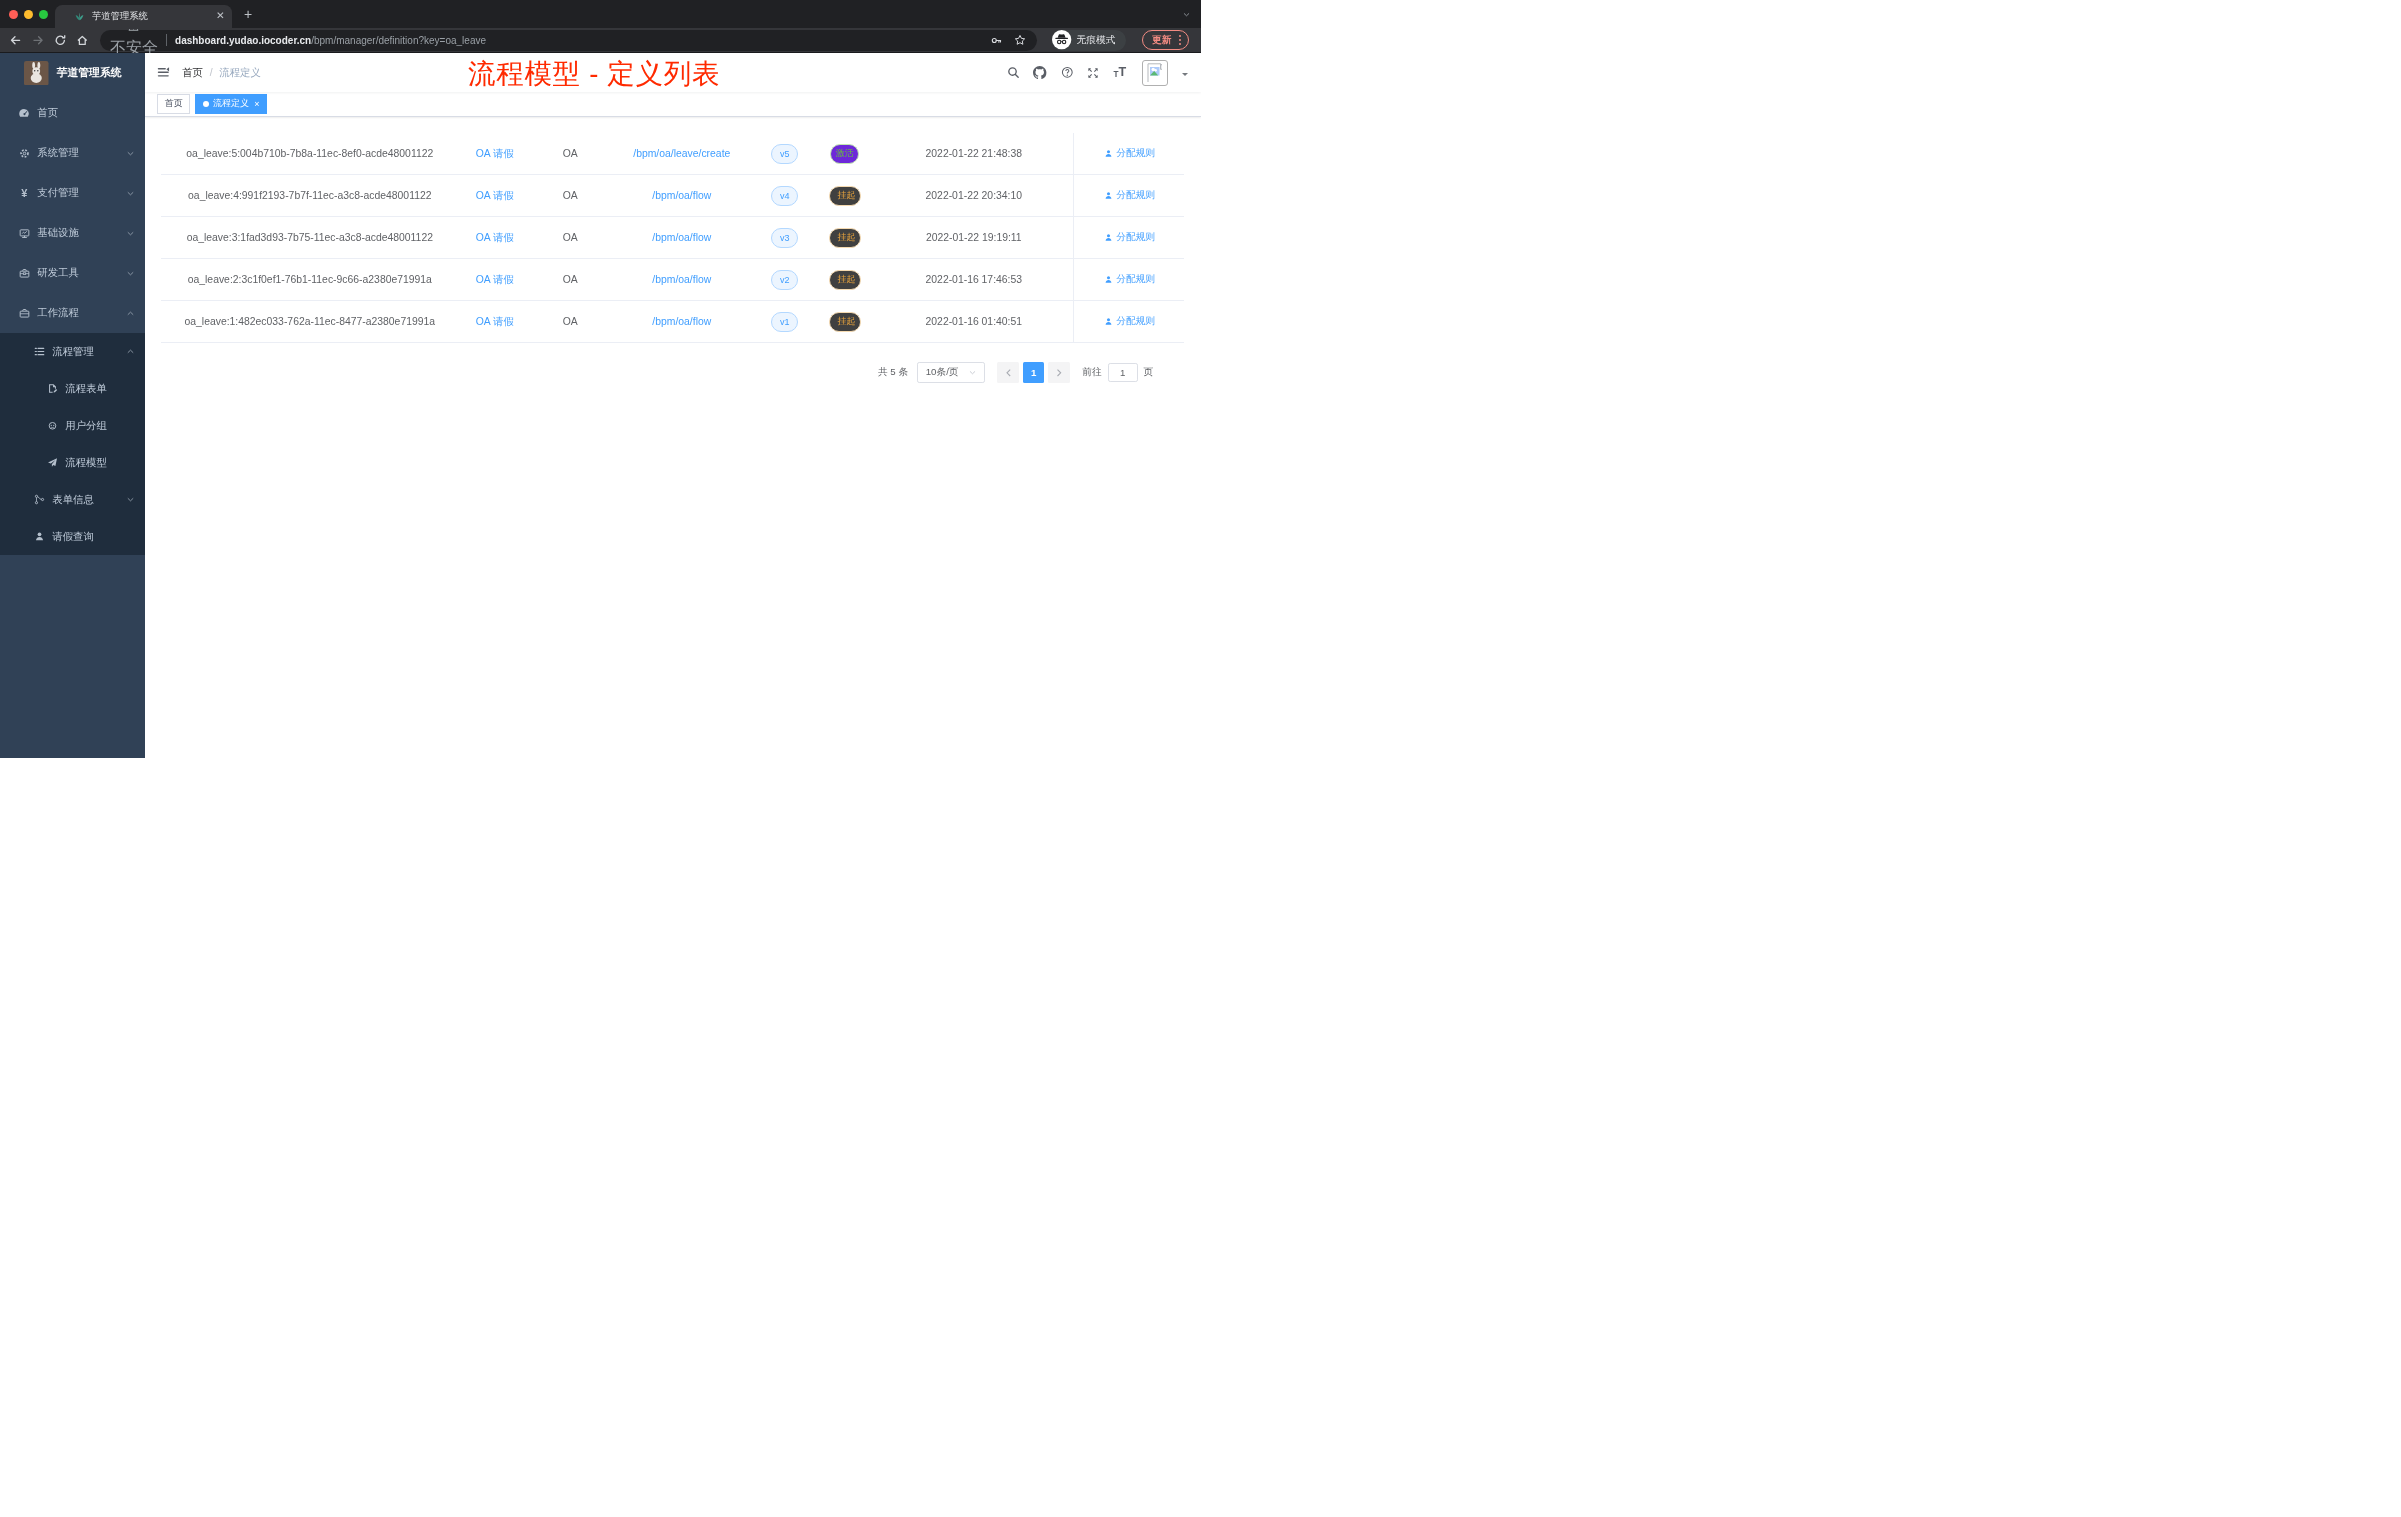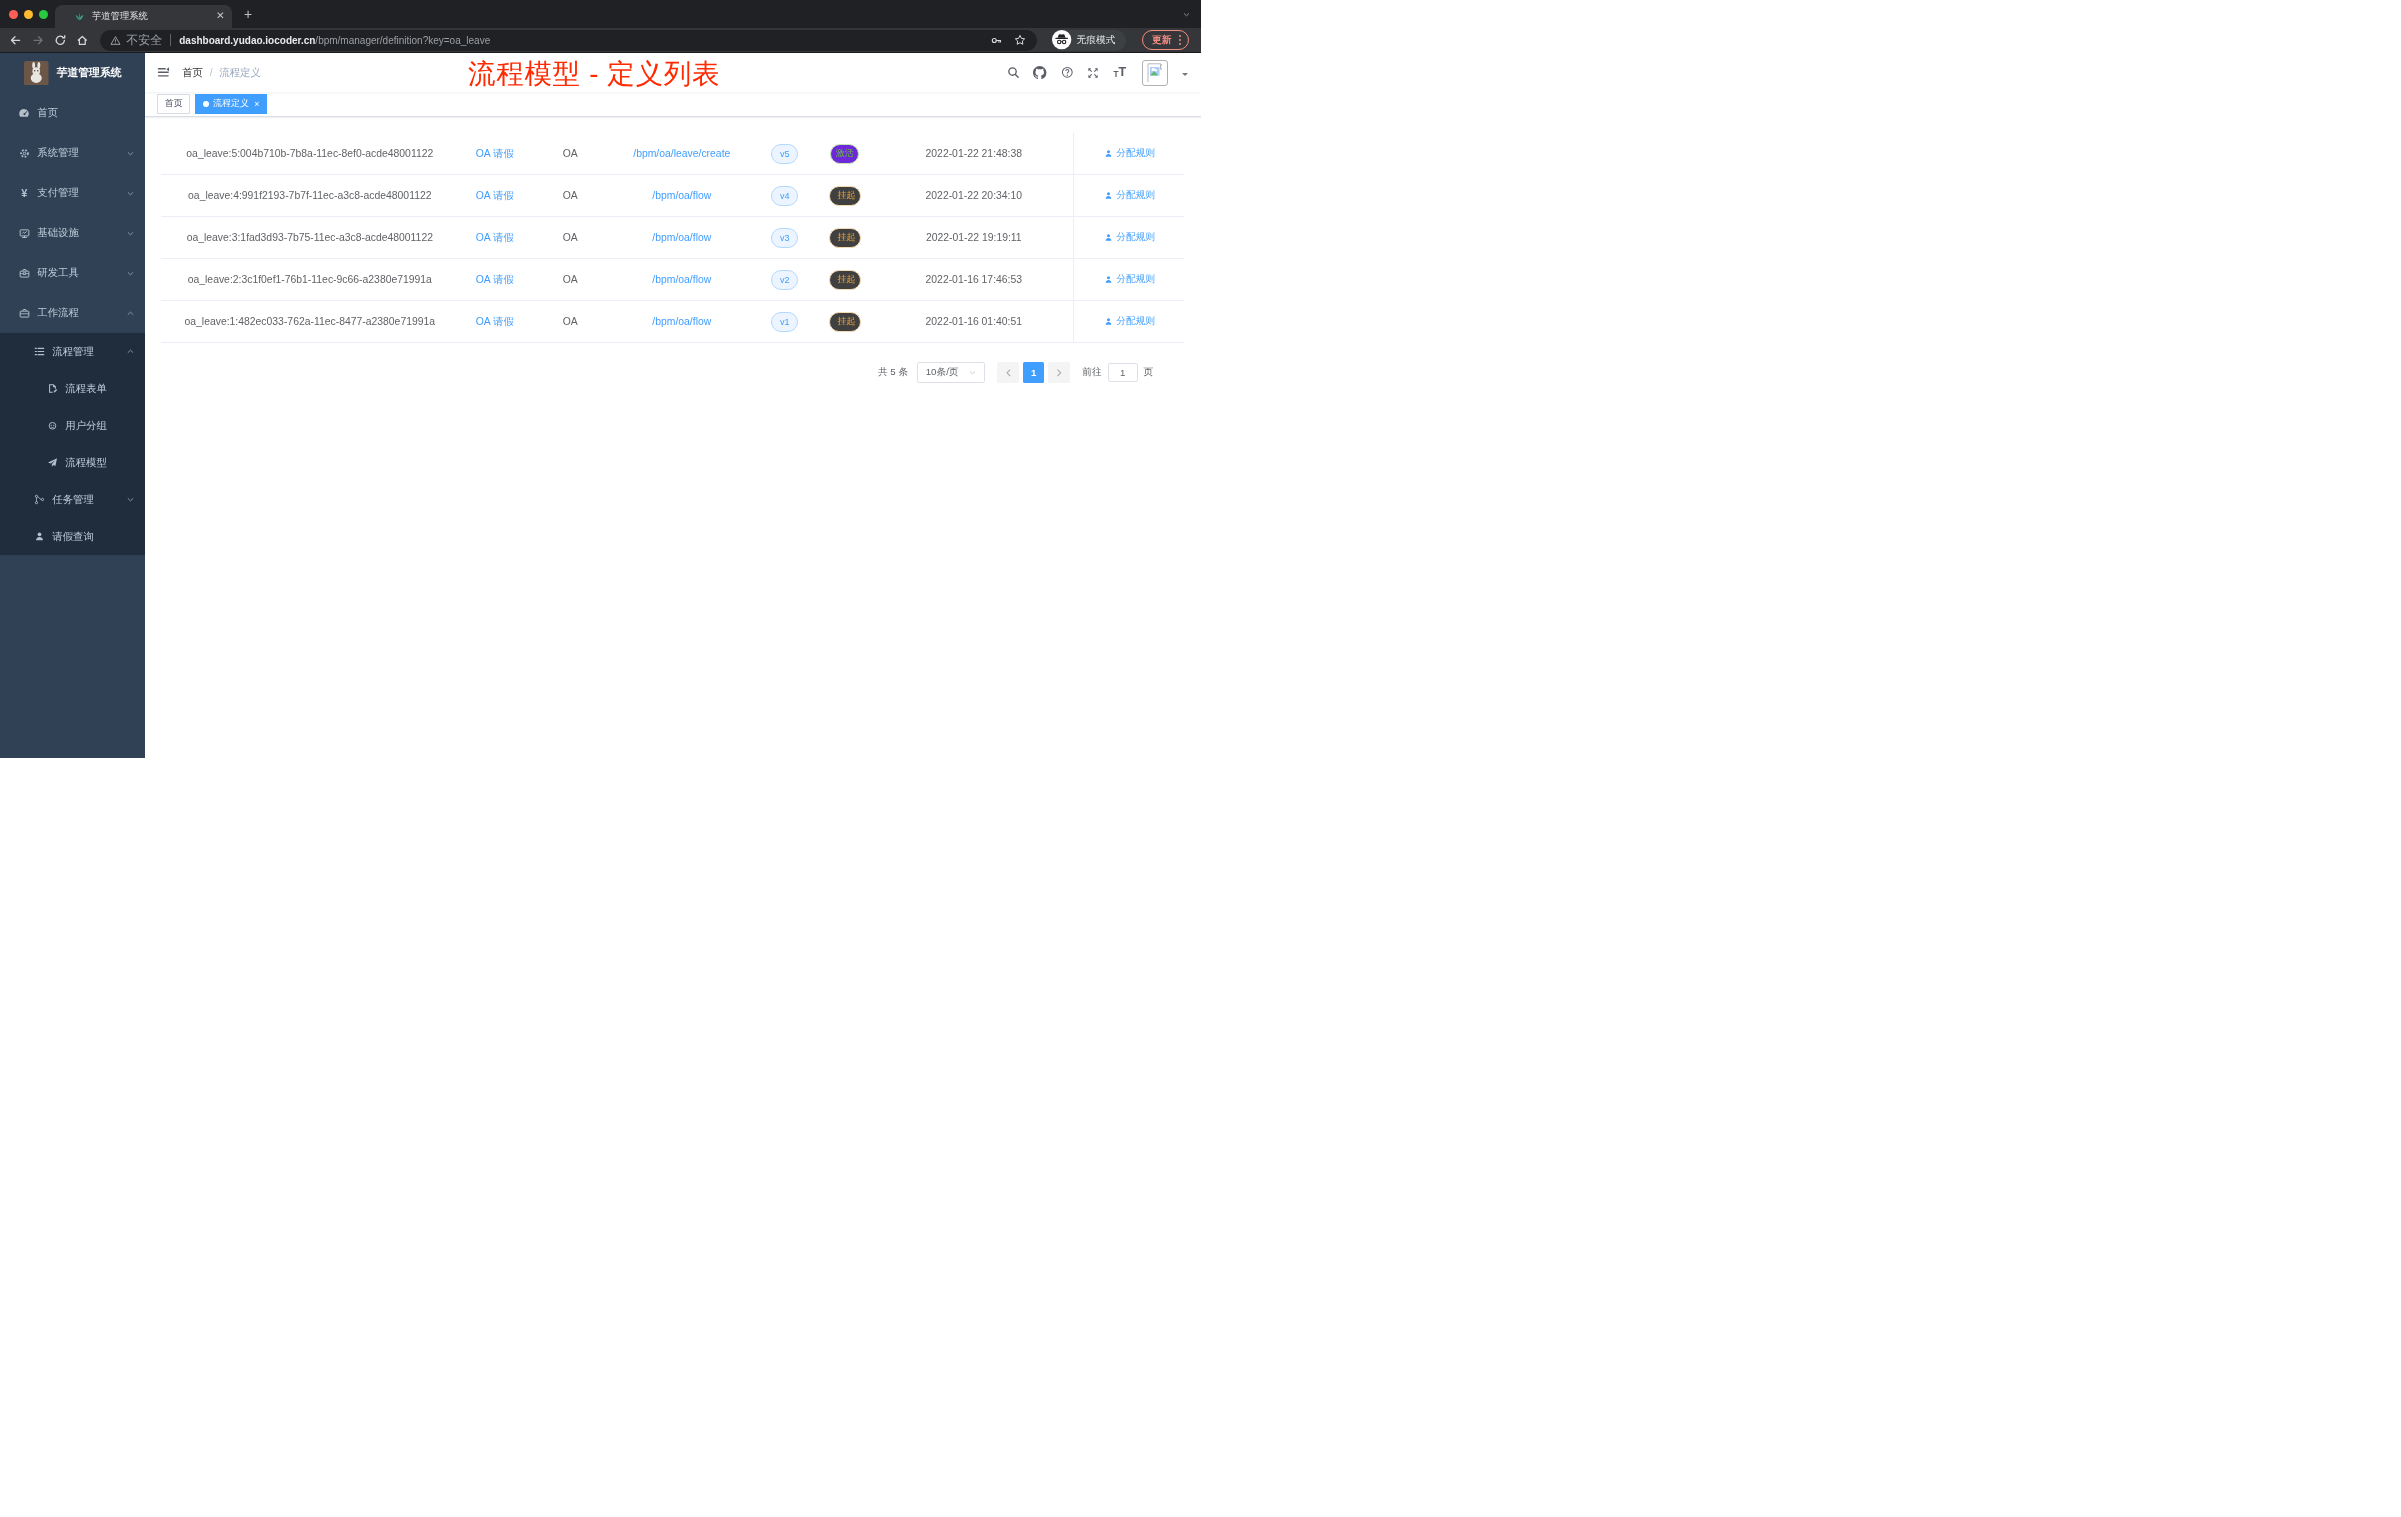--- a/index.html
+++ b/index.html
@@ -19,21 +19,21 @@
   .tab-close { color:#bdc1c6; font-size:10.4px; line-height:1; }
   .newtab { position:absolute; left:244px; top:6px; color:#bdc1c6; font-size:14px; font-weight:300; }
   .tabsearch { position:absolute; right:10.4px; top:9.7px; color:#9aa0a6; }
 
   .urlbar { height:25px; background:#35363a; display:flex; align-items:center; padding:0 7.4px;
     gap:6px; border-bottom:0.7px solid #1a1b1e; }
   .nav-ic { width:16.3px; height:16.3px; display:flex; align-items:center; justify-content:center; color:#d2d5d9; }
   .nav-ic.disabled { color:#6e7175; }
   .omnibox { height:21px; background:#202124; border-radius:10.4px; width:937px; display:flex;
     align-items:center; padding:0 10.4px; margin-left:3px; }
-  .omni-sec { color:#9aa0a6; font-size:12px; display:flex; gap:5.2px; align-items:center; }
+  .omni-sec { color:#9aa0a6; font-size:16px; display:flex; gap:5.2px; align-items:center;flex-direction:column; }
   .omni-div { width:0.7px; height:12px; background:#5f6368; margin:0 8.2px; }
   .omni-url { font-size:10px; white-space:nowrap; font-weight:bold; }
   .omni-url .host { color:#e8eaed; }
   .omni-url .path { color:#9aa0a6; font-weight:normal; }
   .omni-right { margin-left:auto; display:flex; gap:12px; color:#dadce0; align-items:center; }
   .incog { height:21px; border-radius:10.4px; background:#3c4043; color:#e8eaed; font-size:9.7px;
     display:flex; align-items:center; gap:5px; padding:0 10.4px 0 0.7px; margin-left:9px; white-space:nowrap; }
   .update-pill { height:20px; border:1.5px solid var(--update-accent); border-radius:11px;
     color:var(--update-accent); font-size:9.7px; font-weight:bold; display:flex; align-items:center;
     gap:7.4px; padding:0 6.7px 0 9px; margin-left:10.4px; white-space:nowrap; }
@@ -360,21 +360,21 @@
           </div>
           <div class="menu-item lvl1">
             <span class="mi-icon">
               <svg width="11" height="11" viewBox="0 0 16 16" fill="none" xmlns="http://www.w3.org/2000/svg">
                 <circle cx="3.6" cy="3.4" r="1.6" stroke="currentColor" fill="none" stroke-width="1.3"></circle>
                 <circle cx="3.6" cy="12.6" r="1.6" stroke="currentColor" fill="none" stroke-width="1.3"></circle>
                 <circle cx="12.4" cy="8" r="1.6" stroke="currentColor" fill="none" stroke-width="1.3"></circle>
                 <path d="M3.6 5.2v5.8M5.3 4.4c3.6.4 1.9 3.2 5.5 3.5" stroke="currentColor" fill="none" stroke-width="1.2"></path>
               </svg>
             </span>
-            <span>任务管理</span>
+            <span>表单信息</span>
             <span class="chev">
               <svg width="9" height="9" viewBox="0 0 16 16" fill="none" xmlns="http://www.w3.org/2000/svg">
                 <path d="m3.2 5.8 4.8 4.6 4.8-4.6" stroke="currentColor" fill="none" stroke-width="1.5"></path>
               </svg>
             </span>
           </div>
           <div class="menu-item lvl1">
             <span class="mi-icon">
               <svg width="11" height="11" viewBox="0 0 16 16" fill="none" xmlns="http://www.w3.org/2000/svg">
                 <circle cx="8" cy="4.9" r="2.7" fill="currentColor"></circle>

